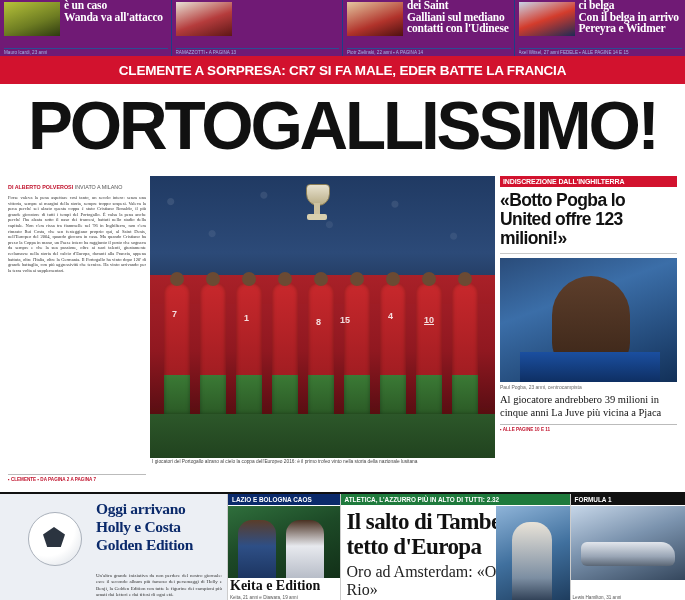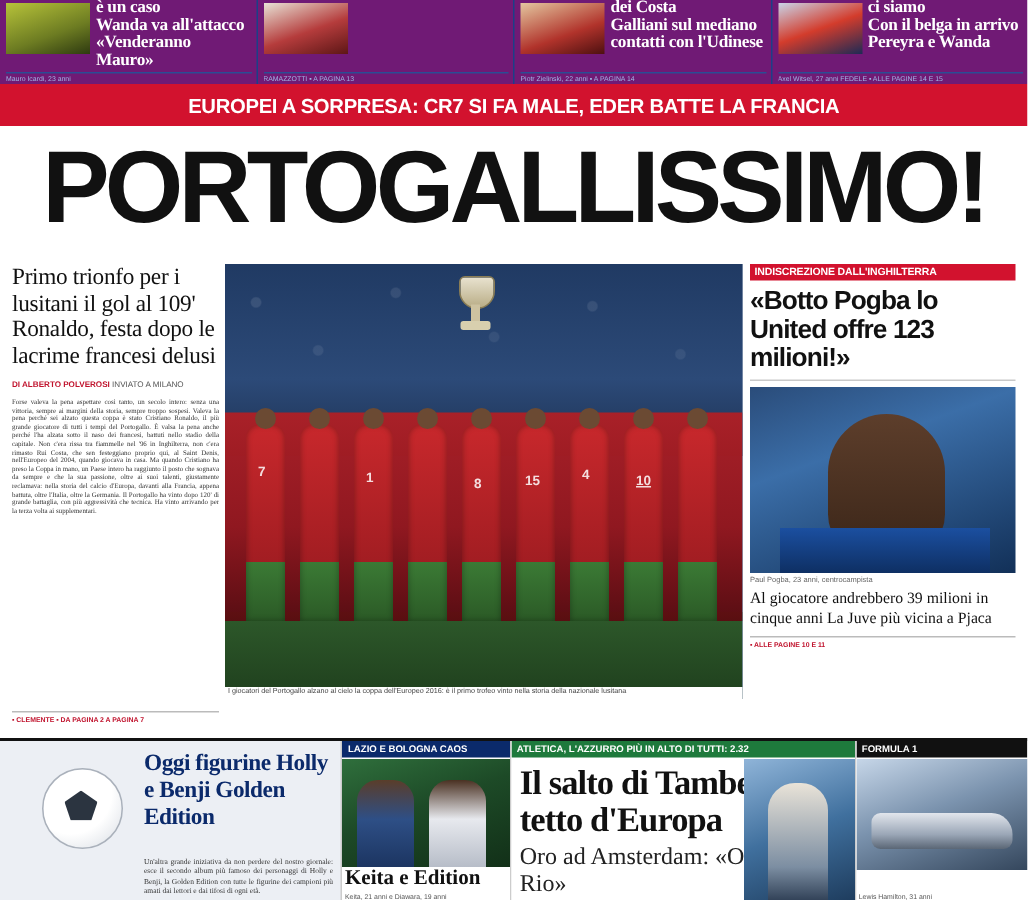--- a/index.html
+++ b/index.html
@@ -458,66 +458,64 @@
 
 <div class="page">
 
   <div class="topstrip">
 
     <div class="tscell">
       <div class="ts-photo p1"></div>
       <div class="ts-head">
         <span>è un caso</span>
         <span class="l2">Wanda va all'attacco</span>
-        <span class="l2">«Venderanno Mauro»</span>
       </div>
       <div class="ts-foot">Mauro Icardi, 23 anni</div>
     </div>
 
     <div class="tscell">
       <div class="ts-photo p2"></div>
       <div class="ts-head">
         <span></span>
         <span class="l2"></span>
         <span class="l2"></span>
       </div>
       <div class="ts-foot">RAMAZZOTTI   ▪ A PAGINA 13</div>
     </div>
 
     <div class="tscell">
       <div class="ts-photo p3"></div>
       <div class="ts-head">
-        <span>dei Costa</span>
+        <span>dei Saint</span>
         <span class="l2">Galliani sul mediano</span>
         <span class="l2">contatti con l'Udinese</span>
       </div>
       <div class="ts-foot">Piotr Zielinski, 22 anni            ▪ A PAGINA 14</div>
     </div>
 
     <div class="tscell">
       <div class="ts-photo p4"></div>
       <div class="ts-head">
-        <span>ci siamo</span>
+        <span>ci belga</span>
         <span class="l2">Con il belga in arrivo</span>
-        <span class="l2">Pereyra e Wanda</span>
+        <span class="l2">Pereyra e Widmer</span>
       </div>
       <div class="ts-foot">Axel Witsel, 27 anni      FEDELE  ▪ ALLE PAGINE 14 E 15</div>
     </div>
   </div>
 
   <div class="redbanner">
-    <span>EUROPEI A SORPRESA: CR7 SI FA MALE, EDER BATTE LA FRANCIA</span>
+    <span>CLEMENTE A SORPRESA: CR7 SI FA MALE, EDER BATTE LA FRANCIA</span>
   </div>
 
   <div class="masthead">
     <div class="title">PORTOGALLISSIMO!</div>
   </div>
 
   <div class="leftcol">
-    <div class="lead">Primo trionfo per i lusitani il gol al 109' Ronaldo, festa dopo le lacrime francesi delusi</div>
     <div class="byline">
       <span>DI Alberto Polverosi</span>
       <span class="b2">INVIATO A MILANO</span>
     </div>
     <div class="bodytext">Forse valeva la pena aspettare così tanto, un secolo intero: senza una vittoria, sempre ai margini della storia, sempre troppo sospesi. Valeva la pena perché sei alzato questa coppa è stato Cristiano Ronaldo, il più grande giocatore di tutti i tempi del Portogallo. È valsa la pena anche perché l'ha alzata sotto il naso dei francesi, battuti nello stadio della capitale. Non c'era rissa tra fiammelle nel '96 in Inghilterra, non c'era rimasto Rui Costa, che sen festeggiano proprio qui, al Saint Denis, nell'Europeo del 2004, quando giocava in casa. Ma quando Cristiano ha preso la Coppa in mano, un Paese intero ha raggiunto il posto che sognava da sempre e che la sua passione, oltre ai suoi talenti, giustamente reclamava: nella storia del calcio d'Europa, davanti alla Francia, appena battuta, oltre l'Italia, oltre la Germania. Il Portogallo ha vinto dopo 120' di grande battaglia, con più aggressività che tecnica. Ha vinto arrivando per la terza volta ai supplementari.</div>
     <div class="leftfoot">▪ CLEMENTE  ▪ DA PAGINA 2 A PAGINA 7</div>
   </div>
 
   <div class="mainphoto">
     <div class="mp-sky"></div>
@@ -530,21 +528,21 @@
         <i style="left:86px;"></i>
       <i style="left:122px;"></i>
         <i style="left:158px;"></i>
         <i style="left:194px;"></i>
       <i style="left:230px;"></i>
         <i style="left:266px;"></i>
         <i style="left:302px;"></i>
       <span class="mp-num" style="left:22px; top:34px;">7</span>
       <span class="mp-num" style="left:94px; top:38px;">1</span>
       <span class="mp-num" style="left:166px; top:42px;">8</span>
-      <span class="mp-num" style="left:200px; top:40px;">15</span>
+      <span class="mp-num" style="left:190px; top:40px;">15</span>
       <span class="mp-num" style="left:238px; top:36px;">4</span>
       <span class="mp-num" style="left:274px; top:40px;text-decoration:underline;">10</span>
     </div>
     <div class="mp-trophy">
       <div class="cup"></div>
         <div class="stem"></div>
         <div class="base"></div>
     </div>
     <div class="mp-caption">I giocatori del Portogallo alzano al cielo la coppa dell'Europeo 2016: è il primo trofeo vinto nella storia della nazionale lusitana</div>
   </div>
@@ -559,21 +557,21 @@
     </div>
     <div class="rcap">Paul Pogba, 23 anni, centrocampista</div>
     <div class="rbody">Al giocatore andrebbero 39 milioni in cinque anni La Juve più vicina a Pjaca</div>
     <div class="rfoot">▪ ALLE PAGINE 10 E 11</div>
   </div>
 
   <div class="bottomstrip">
 
     <div class="bcell b1">
       <div class="b1-ball"></div>
-      <div class="b1-head">Oggi figurine Holly e Benji Golden Edition</div>
+      <div class="b1-head">Oggi arrivano Holly e Costa Golden Edition</div>
       <div class="b1-body">Un'altra grande iniziativa da non perdere del nostro giornale: esce il secondo album più famoso dei personaggi di Holly e Benji, la Golden Edition con tutte le figurine dei campioni più amati dai lettori e dai tifosi di ogni età.</div>
     </div>
 
     <div class="bcell b2">
       <div class="bkick">LAZIO E BOLOGNA CAOS</div>
       <div class="b2-photo">
         <div class="pa"></div>
           <div class="pb"></div>
       </div>
       <div class="b2-title">Keita e Edition</div>

